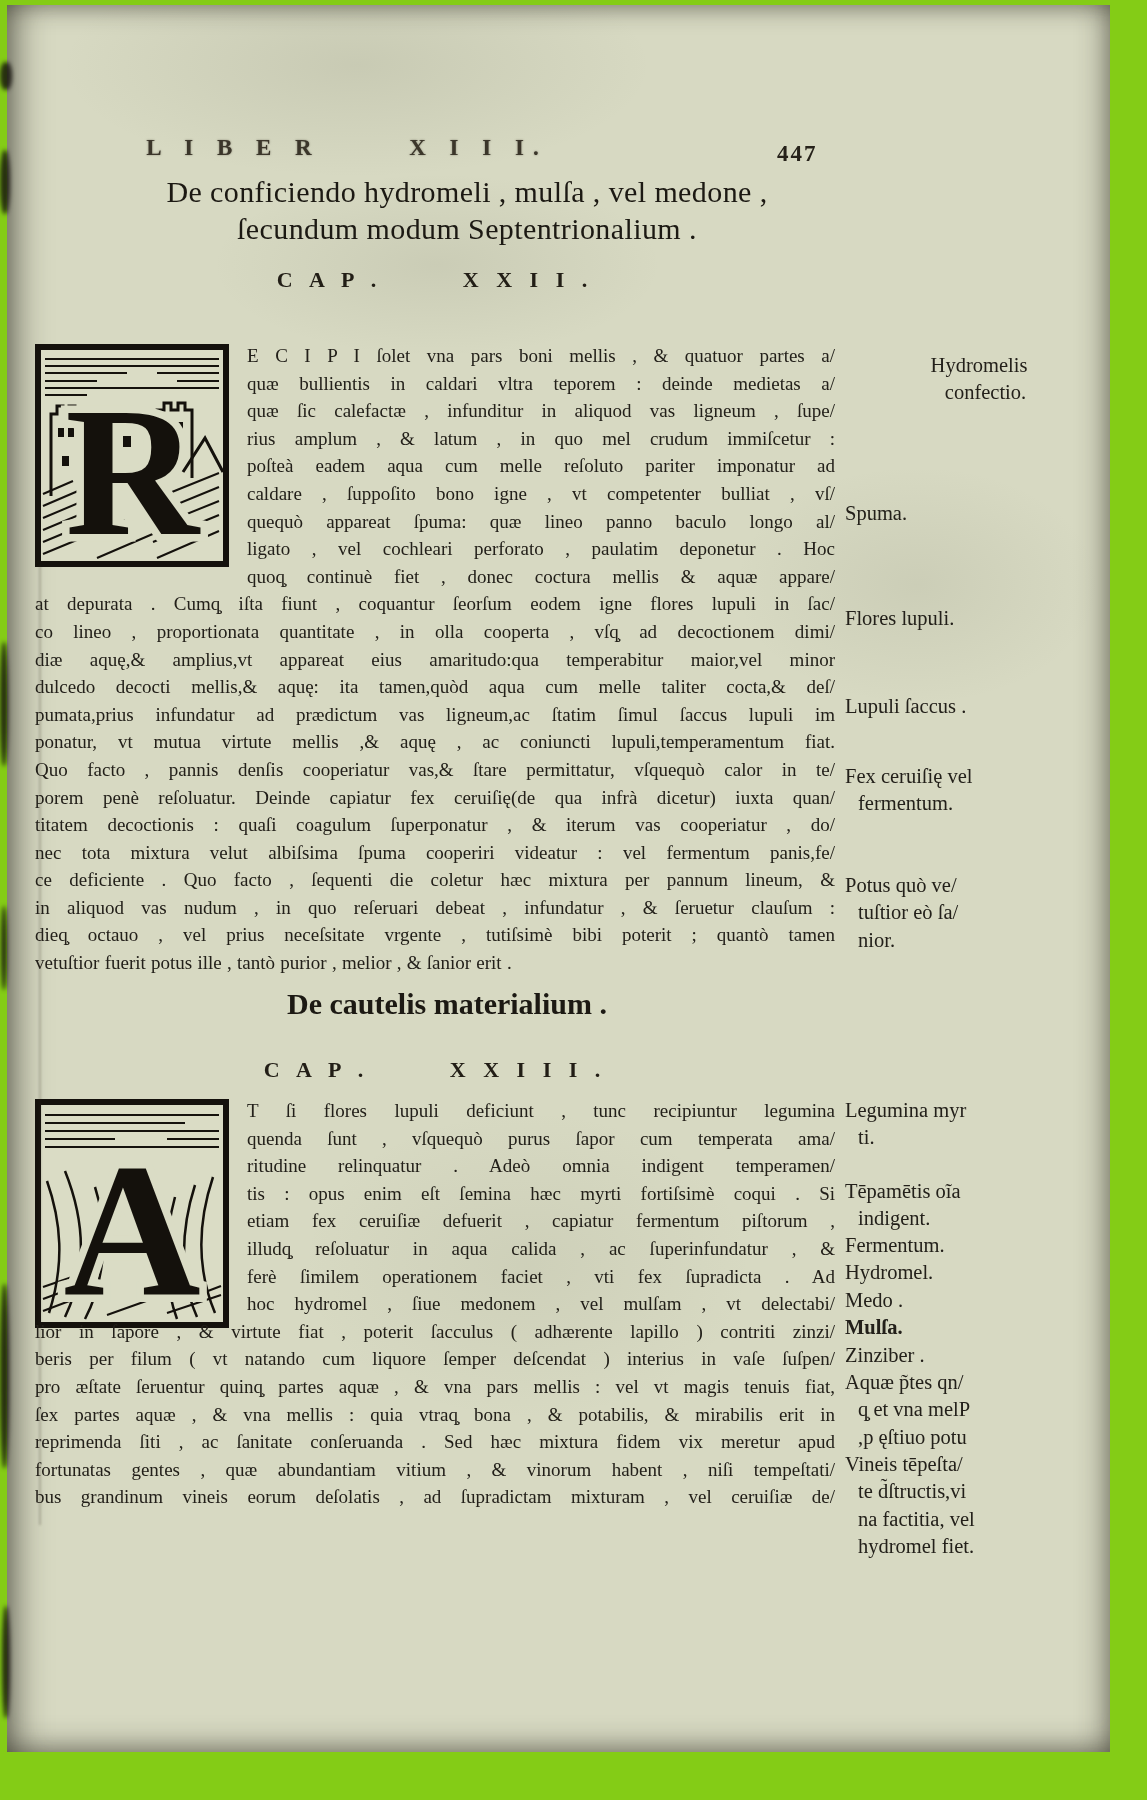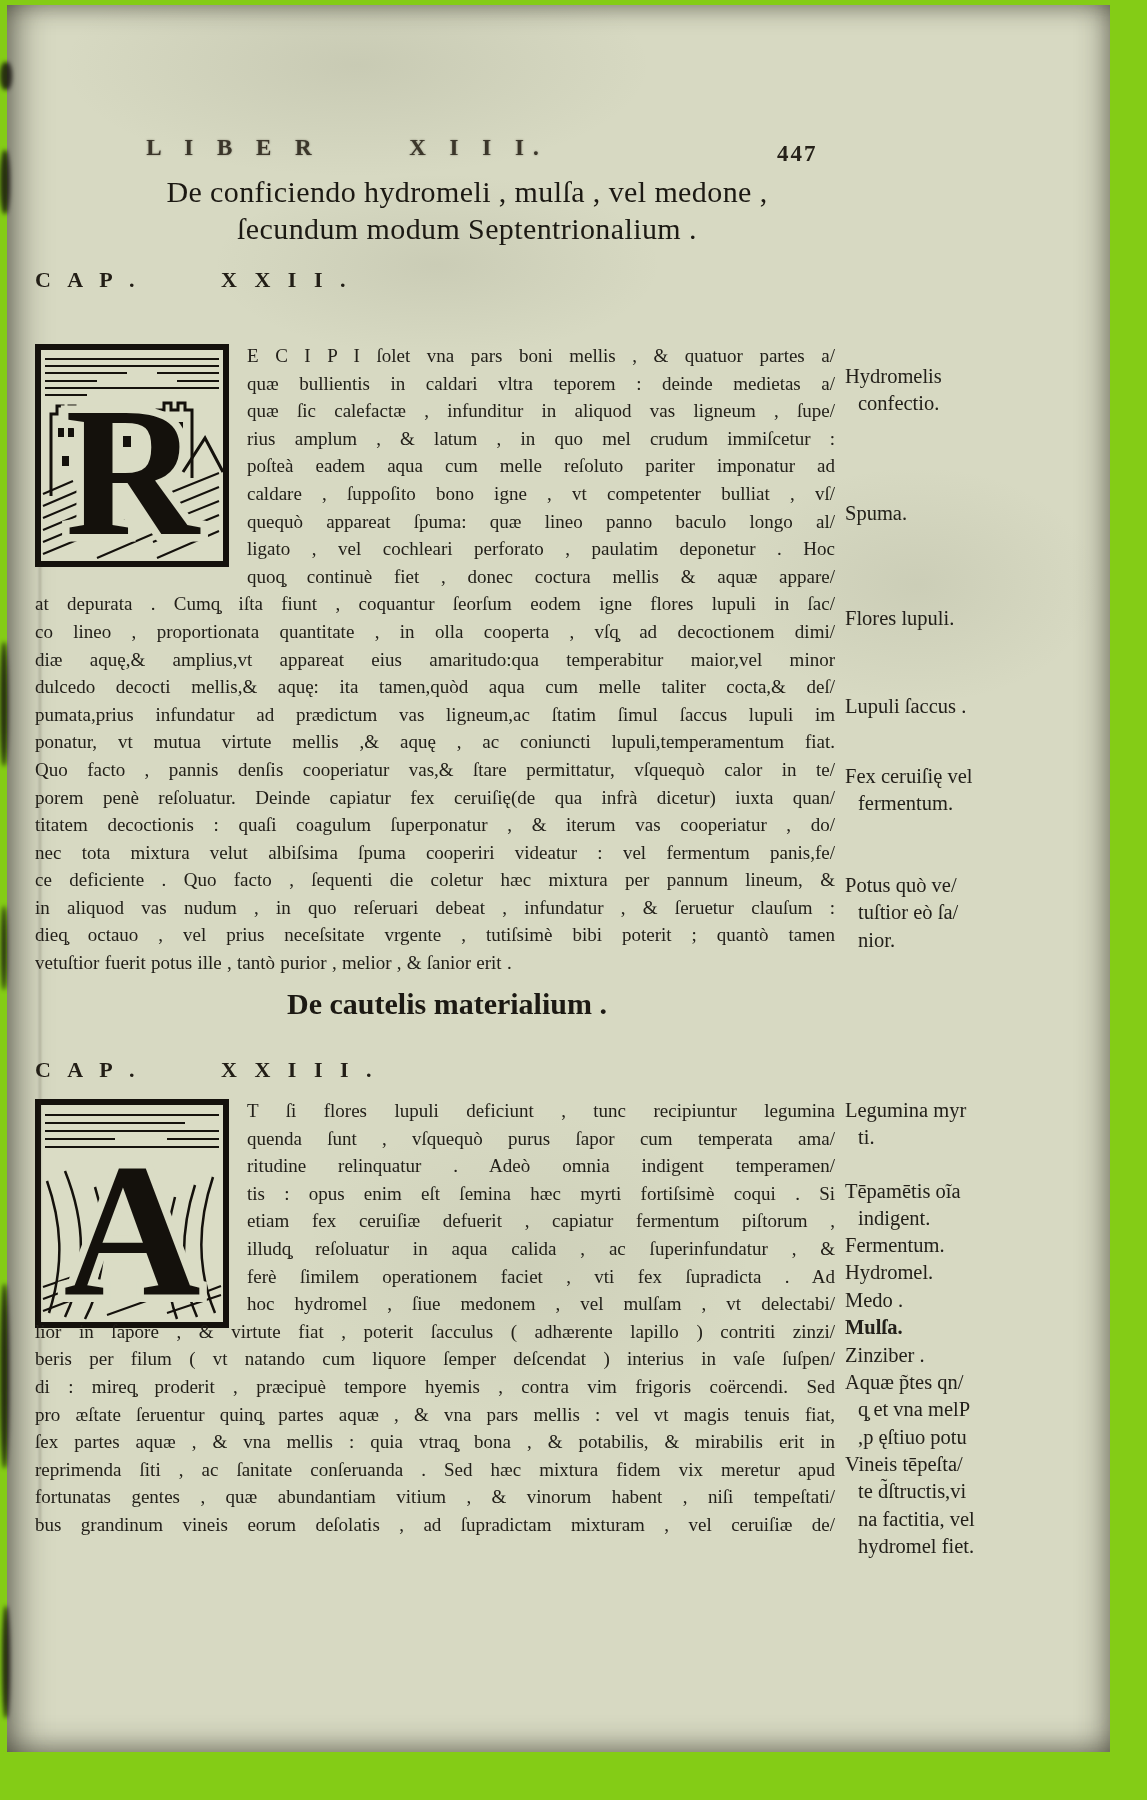--- a/index.html
+++ b/index.html
@@ -16,21 +16,21 @@
                     inset -22px 0 28px -16px rgba(35,33,24,.45),
                     inset 0 18px 26px -16px rgba(35,33,24,.40),
                     inset 0 -22px 28px -16px rgba(35,33,24,.42);}
   .running-header{position:absolute;left:40px;top:130px;width:600px;text-align:center;
         font-size:23px;font-weight:600;letter-spacing:9px;color:#3b362a;white-space:pre;
         text-shadow:0 0 2px rgba(58,53,42,.55)}
   .page-number{position:absolute;left:770px;top:136px;font-size:23px;font-weight:700;
         letter-spacing:2px;color:#26221a}
   .title{position:absolute;left:60px;top:168px;width:800px;text-align:center;
         font-size:30px;font-weight:400;line-height:37px;color:#1c1913;letter-spacing:.4px}
-  .cap{position:absolute;left:28px;width:800px;text-align:left;font-size:22px;
+  .cap{position:absolute;left:28px;width:800px;text-align:center;font-size:22px;
         letter-spacing:6px;font-weight:600;color:#221e16;white-space:pre}
   #cap-22{top:262px} #cap-23{top:1052px}
   .section-title{position:absolute;left:40px;top:982px;width:800px;text-align:center;
         font-size:30px;font-weight:700;color:#1c1913}
   .body{position:absolute;left:28px;width:800px}
   #body-22{top:337px} #body-23{top:1092px}
   .ind-block{margin-left:212px;width:588px}
   .full-block{width:800px}
   .line{height:27.6px;line-height:27.6px;font-size:19px;color:#23201a;word-spacing:.5px;
         text-align:justify;text-align-last:justify;white-space:normal}
@@ -114,21 +114,21 @@
           <div class="line">titatem decoctionis : quaſi coagulum ſuperponatur , &amp; iterum vas cooperiatur , do/</div>
           <div class="line">nec tota mixtura velut albiſsima ſpuma cooperiri videatur : vel fermentum panis,fe/</div>
           <div class="line">ce deficiente . Quo facto , ſequenti die coletur hæc mixtura per pannum lineum, &amp;</div>
           <div class="line">in aliquod vas nudum , in quo reſeruari debeat , infundatur , &amp; ſeruetur clauſum :</div>
           <div class="line">dieq̧ octauo , vel prius neceſsitate vrgente , tutiſsimè bibi poterit ; quantò tamen</div>
           <div class="line nj">vetuſtior fuerit potus ille , tantò purior , melior , &amp; ſanior erit .</div>
         </div>
     </div>
 
     <div class="notes">
-        <div class="mnote" style="top: 358px;">
+        <div class="mnote" style="top: 347px; text-align: center;">
           <div class="mline">Hydromelis</div>
           <div class="mline hang">confectio.</div>
         </div>
         <div class="mnote" style="top: 495px;">
           <div class="mline">Spuma.</div>
         </div>
         <div class="mnote" style="top: 600px;">
           <div class="mline">Flores lupuli.</div>
         </div>
         <div class="mnote" style="top: 688px;">
@@ -174,21 +174,20 @@
           <div class="line">ritudine relinquatur . Adeò omnia indigent temperamen/</div>
           <div class="line">tis : opus enim eſt ſemina hæc myrti fortiſsimè coqui . Si</div>
           <div class="line">etiam fex ceruiſiæ defuerit , capiatur fermentum piſtorum ,</div>
           <div class="line">illudq̧ reſoluatur in aqua calida , ac ſuperinfundatur , &amp;</div>
           <div class="line">ferè ſimilem operationem faciet , vti fex ſupradicta . Ad</div>
           <div class="line">hoc hydromel , ſiue medonem , vel mulſam , vt delectabi/</div>
         </div>
       <div class="full-block">
           <div class="line">lior in ſapore , &amp; virtute fiat , poterit ſacculus ( adhærente lapillo ) contriti zinzi/</div>
           <div class="line">beris per filum ( vt natando cum liquore ſemper deſcendat ) interius in vaſe ſuſpen/</div>
-          <div class="line">di : mireq̧ proderit , præcipuè tempore hyemis , contra vim frigoris coërcendi. Sed</div>
           <div class="line">pro æſtate ſeruentur quinq̧ partes aquæ , &amp; vna pars mellis : vel vt magis tenuis fiat,</div>
           <div class="line">ſex partes aquæ , &amp; vna mellis : quia vtraq̧ bona , &amp; potabilis, &amp; mirabilis erit in</div>
           <div class="line">reprimenda ſiti , ac ſanitate conſeruanda . Sed hæc mixtura fidem vix meretur apud</div>
           <div class="line">fortunatas gentes , quæ abundantiam vitium , &amp; vinorum habent , niſi tempeſtati/</div>
           <div class="line">bus grandinum vineis eorum deſolatis , ad ſupradictam mixturam , vel ceruiſiæ de/</div>
         </div>
     </div>
 
     <div class="notes">
         <div class="mnote" style="top: 1092px;">

